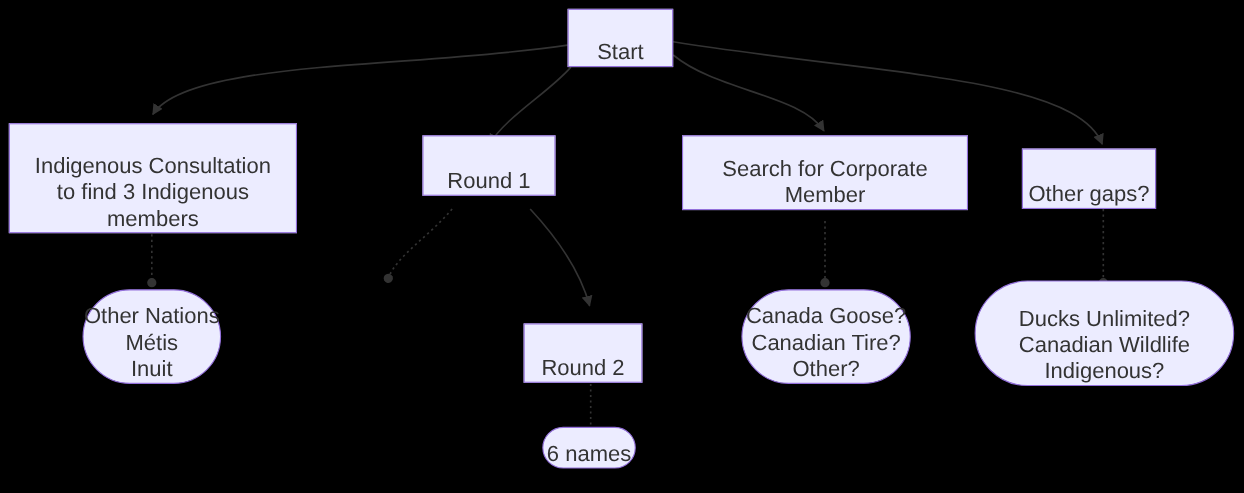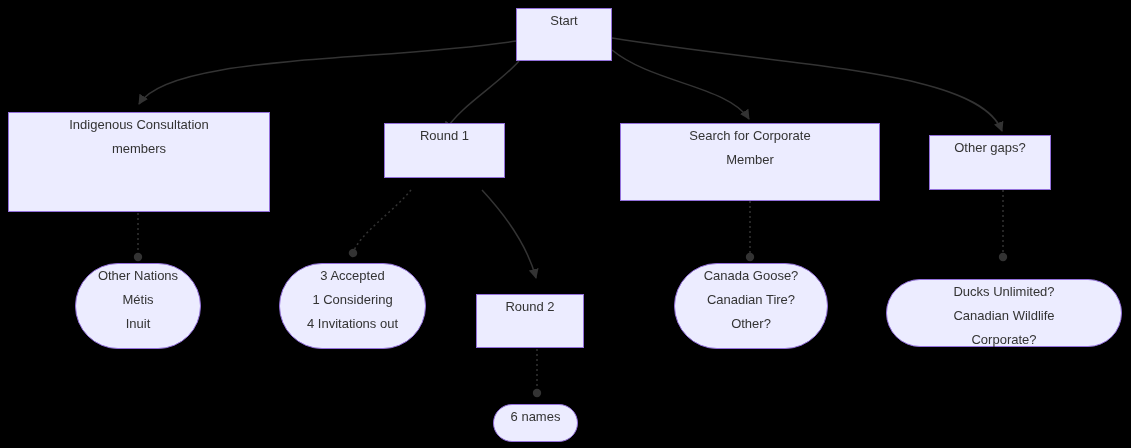--- a/index.html
+++ b/index.html
@@ -29,27 +29,27 @@
   }
   path.dotted {
     stroke-dasharray: 2,3;
   }
   .node {
     position: absolute;
     box-sizing: border-box;
     background: var(--node-fill, #ECECFF);
     border: 1.5px solid var(--node-border, #9370DB);
     color: var(--text, #333333);
-    font-size: 13px;
+    font-size: 20px;
     line-height: 24px;
     text-align: center;
     display: flex;
     flex-direction: column;
     align-items: center;
-    justify-content: flex-start;
+    justify-content: flex-end;
   }
   .node.stadium {
     border-radius: 999px;
   }
   .ln {
     white-space: nowrap;
   }
 </style>
 </head>
 <body>
@@ -76,61 +76,57 @@
       <path d="M750,201 L750,257" class="edge dotted" marker-end="url(#dot)"></path>
       <path d="M1003,190 L1003,257" class="edge dotted" marker-end="url(#dot)"></path>
     </svg>
 
   <div class="node rect" style="left:516px; top:8px; width:96px; height:53px">
     <div class="ln">Start</div>
   </div>
 
   <div class="node rect" style="left:8px; top:112px; width:262px; height:100px">
     <div class="ln">Indigenous Consultation</div>
+    <div class="ln">to find 3 Indigenous</div>
     <div class="ln">members</div>
   </div>
 
   <div class="node rect" style="left:384px; top:123px; width:121px; height:55px">
     <div class="ln">Round 1</div>
   </div>
 
-  <div class="node rect" style="left:620px; top:123px; width:260px; height:78px">
+  <div class="node rect" style="left:620px; top:123px; width:260px; height:68px">
     <div class="ln">Search for Corporate</div>
     <div class="ln">Member</div>
   </div>
 
   <div class="node rect" style="left:929px; top:135px; width:122px; height:55px">
     <div class="ln">Other gaps?</div>
   </div>
 
   <div class="node stadium" style="left:75px; top:263px; width:126px; height:86px">
     <div class="ln">Other Nations</div>
     <div class="ln">Métis</div>
     <div class="ln">Inuit</div>
   </div>
 
-  <div class="node stadium" style="left:279px; top:263px; width:147px; height:86px">
-    <div class="ln">3 Accepted</div>
-    <div class="ln">1 Considering</div>
-    <div class="ln">4 Invitations out</div>
-  </div>
 
   <div class="node rect" style="left:476px; top:294px; width:108px; height:54px">
     <div class="ln">Round 2</div>
   </div>
 
   <div class="node stadium" style="left:674px; top:263px; width:154px; height:86px">
     <div class="ln">Canada Goose?</div>
     <div class="ln">Canadian Tire?</div>
     <div class="ln">Other?</div>
   </div>
 
-  <div class="node stadium" style="left:886px; top:279px; width:236px; height:68px">
+  <div class="node stadium" style="left:886px; top:255px; width:236px; height:96px">
     <div class="ln">Ducks Unlimited?</div>
     <div class="ln">Canadian Wildlife</div>
-    <div class="ln">Corporate?</div>
+    <div class="ln">Indigenous?</div>
   </div>
 
-  <div class="node stadium" style="left:493px; top:404px; width:85px; height:38px">
+  <div class="node stadium" style="left:493px; top:388px; width:85px; height:38px">
     <div class="ln">6 names</div>
   </div>
 
 </div>
 
 </body></html>

